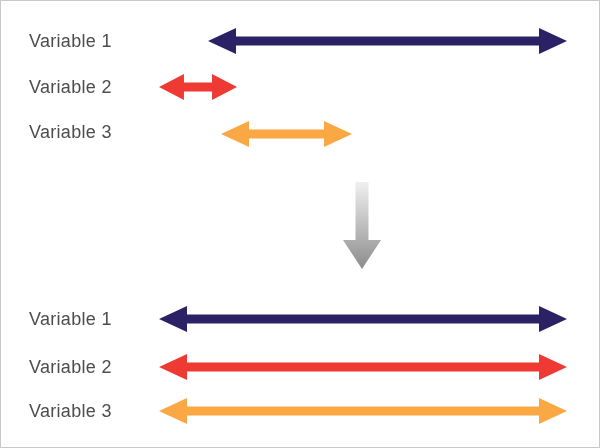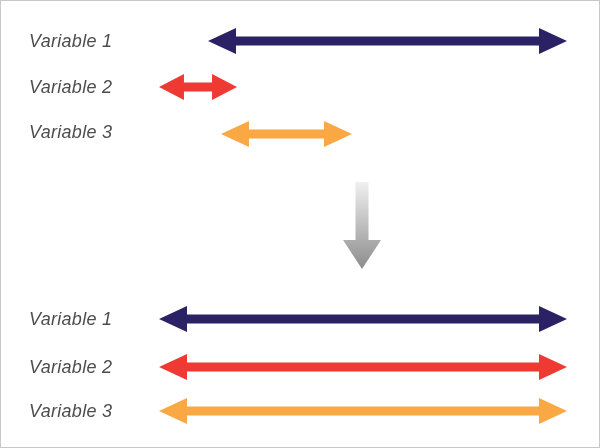--- a/index.html
+++ b/index.html
@@ -5,21 +5,20 @@
   html, body { margin: 0; padding: 0; background: #ffffff; }
   .frame {
     position: relative;
     width: 600px;
     height: 448px;
     box-sizing: border-box;
     background: #ffffff;
     border: 1px solid var(--frame_border, #c8c8c8);
     font-family: "Liberation Sans", sans-serif;
     overflow: hidden;
-    font-style: italic;
   }
   .var-label {
     position: absolute;
     left: 28px;
     font-size: 18px;
     line-height: 24px;
     color: var(--label_text, #4d4d4d);
     letter-spacing: 0.3px;
     white-space: nowrap;
     user-select: none;

